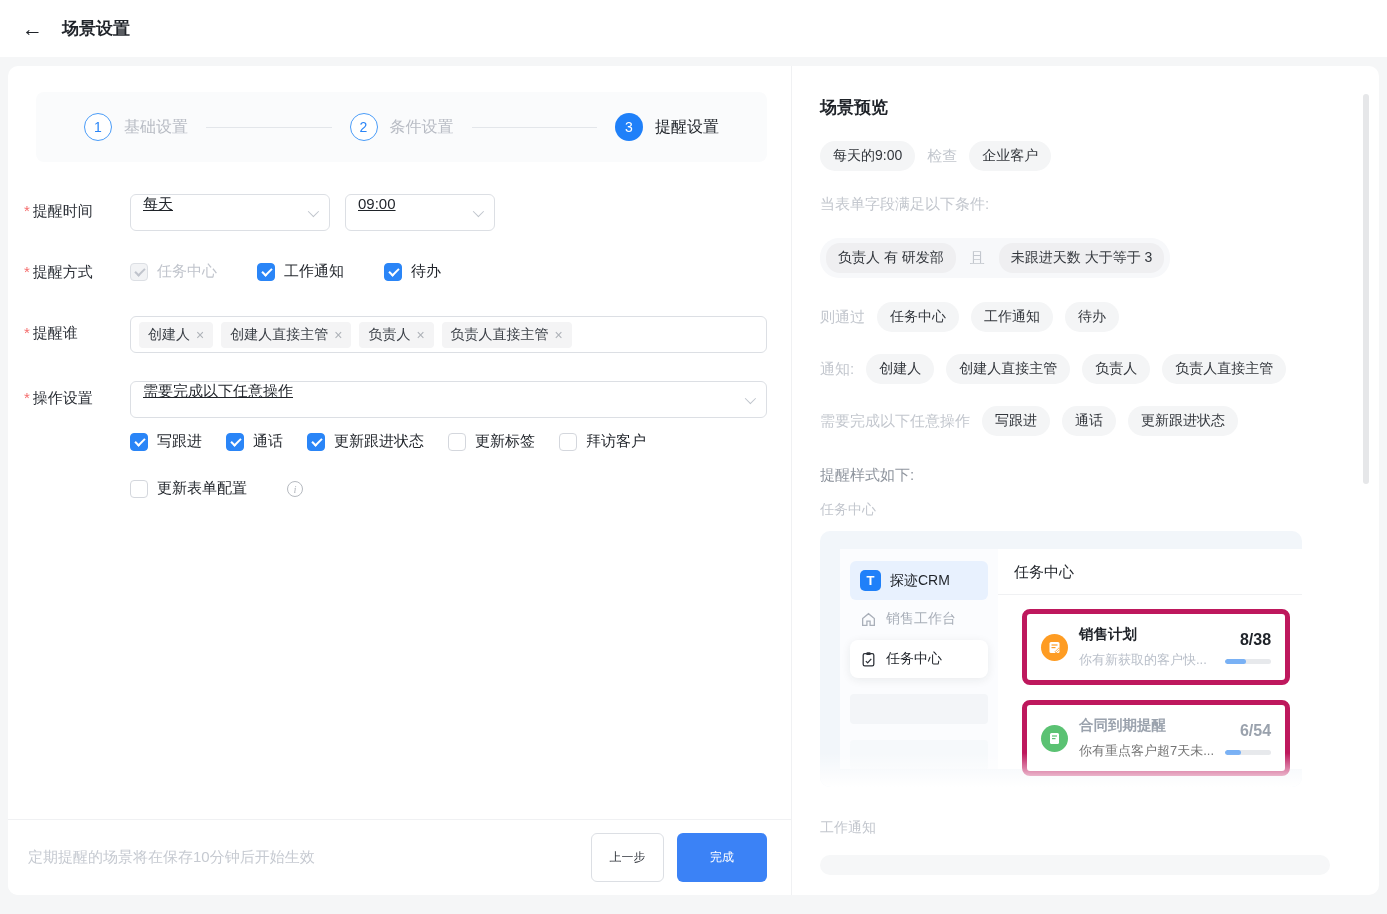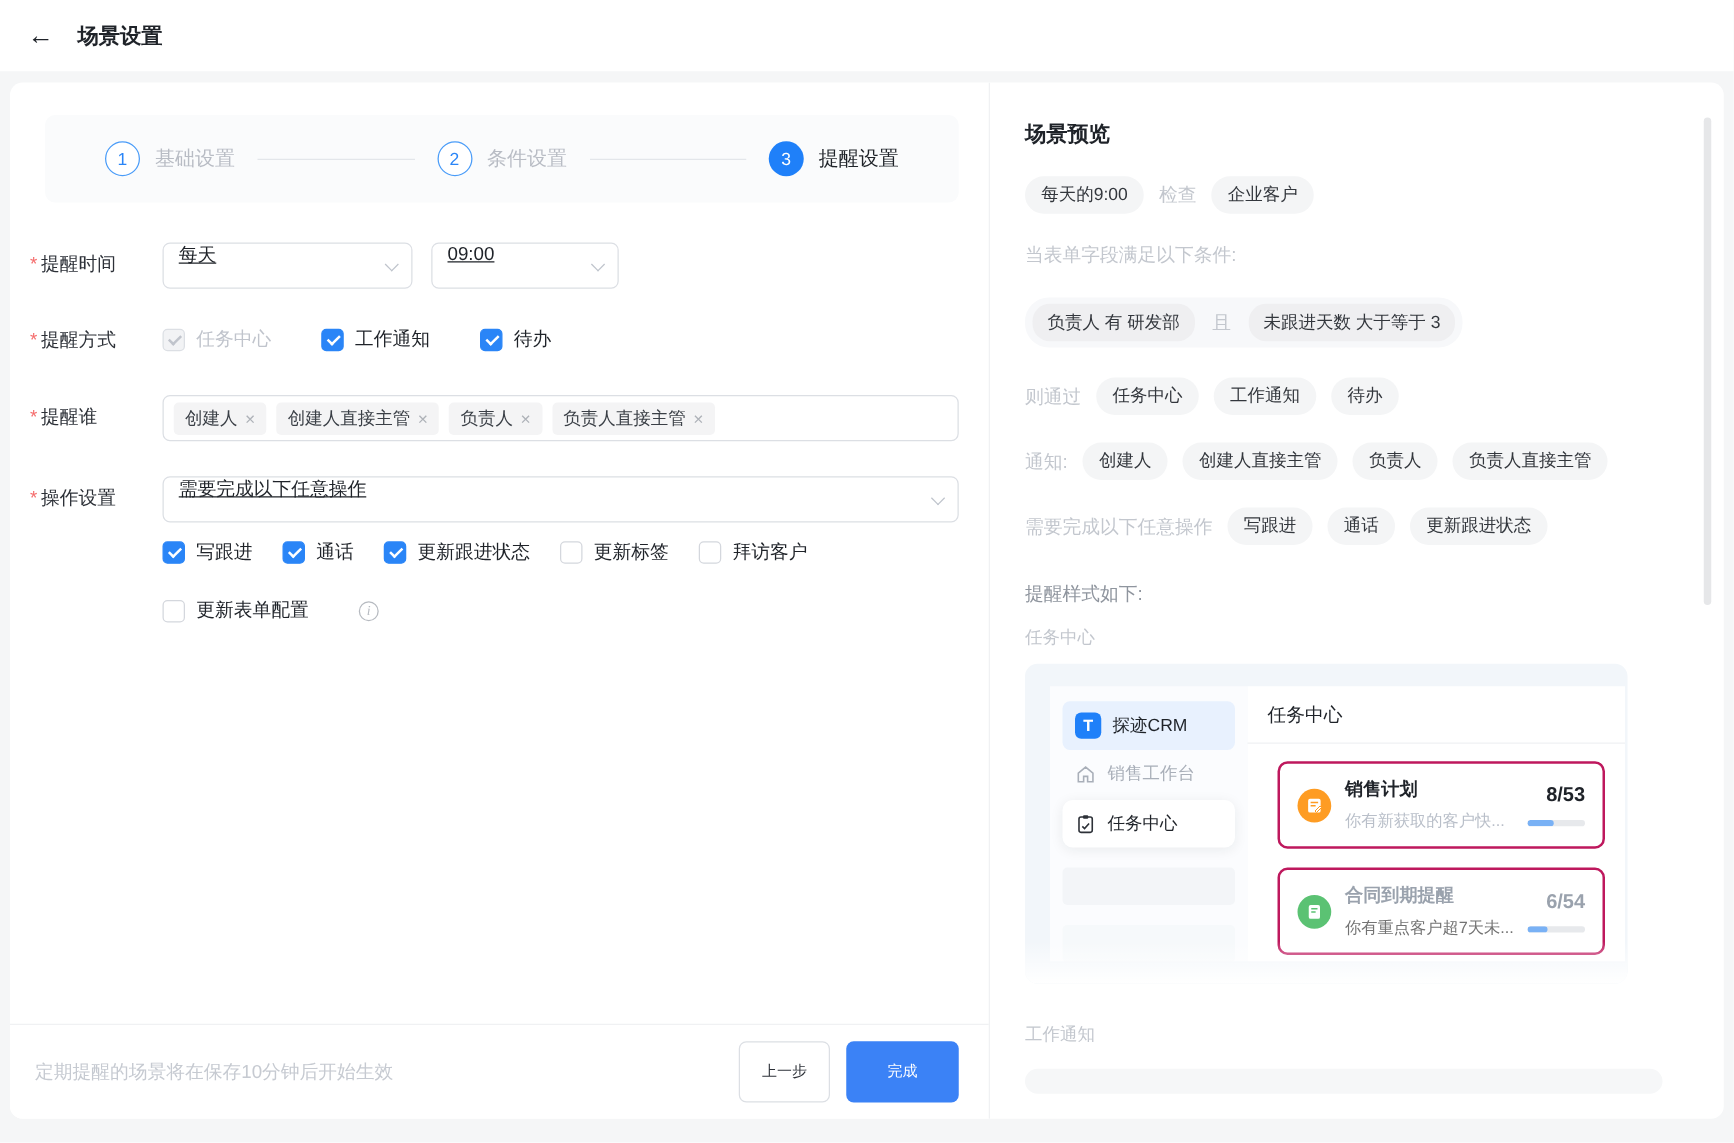--- a/index.html
+++ b/index.html
@@ -75,21 +75,21 @@
   .brandrow { background:#e8f1fe; border-radius:6px; padding:9px 10px; display:flex; align-items:center; gap:9px; }
   .logo { width:21px; height:21px; border-radius:5px; background:#1f80f9; color:#fff; font-weight:bold; font-size:13px; display:flex; align-items:center; justify-content:center; }
   .brandname { font-size:14px; color:#1f2329; }
   .mitem { display:flex; align-items:center; gap:9px; padding:10px 10px; font-size:14px; color:#a9afb9; }
   .mitem.active { background:#fff; border-radius:8px; box-shadow:0 2px 10px rgba(31,35,41,.08); color:#1f2329; margin-top:2px; }
   .ph-bar { height:30px; background:#f3f5f8; border-radius:4px; margin-top:16px; }
   .ph-bar.f2 { opacity:.55; }
   .mmain { flex:1; background:#fff; padding:12px 0 0 0; }
   .mhead { font-size:15px; color:#1f2329; padding:2px 16px 12px 16px; border-bottom:1px solid #f0f1f3; }
   .mtasks { padding:14px 16px 0 24px; }
-  .tcard { border:2px solid #be185d; border-radius:8px; background:#fff; padding:11px 14px; display:flex; align-items:center; gap:11px; }
+  .tcard { border:5px solid #be185d; border-radius:8px; background:#fff; padding:11px 14px; display:flex; align-items:center; gap:11px; }
   .tcard + .tcard { margin-top:15px; }
   .ticon { width:27px; height:27px; border-radius:50%; flex:none; display:flex; align-items:center; justify-content:center; }
   .tmid { flex:1; min-width:0; }
   .ttitle { font-size:14.5px; font-weight:bold; color:#1f2329; }
   .tdesc { font-size:13px; color:#b9bfc9; margin-top:7px; white-space:nowrap; overflow:hidden; text-overflow:ellipsis; max-width:148px; }
   .tright { text-align:right; }
   .tcount { font-size:16px; font-weight:bold; color:#1f2329; }
   .pbar { width:46px; height:5px; border-radius:3px; background:#e7e9ec; margin-top:10px; overflow:hidden; }
   .pfill { height:100%; border-radius:3px; background:#79b1f5; }
   .tcard.faded .ttitle, .tcard.faded .tcount { color:#9aa2ad; }
@@ -317,21 +317,21 @@
                     <rect x="3.5" y="3.4" width="6" height="1.2" fill="#fe9c23"></rect>
                     <rect x="3.5" y="6" width="4" height="1.2" fill="#fe9c23"></rect>
                     <path d="M7 10.8 L11 6.8 L12.2 8 L8.2 12 Z" fill="#fff" stroke="#fe9c23" stroke-width="0.8"></path>
                   </svg>
               </span>
               <span class="tmid">
                 <span class="ttitle" style="display:block;">销售计划</span>
                 <span class="tdesc" style="display:block;">你有新获取的客户快...</span>
               </span>
               <span class="tright">
-                <span class="tcount" style="display:block;">8/53</span>
+                <span class="tcount" style="display:block;">8/38</span>
                 <span class="pbar" style="display:block;">
                     <span class="pfill" style="display: block; width: 45%;"></span>
                   </span>
               </span>
             </div>
             <div class="tcard faded">
               <span class="ticon" style="background:#5bc273;">
                 <svg width="13" height="13" viewBox="0 0 13 13">
                     <rect x="2" y="1" width="9" height="11" rx="1.5" fill="#fff"></rect>
                     <rect x="4" y="3.4" width="5" height="1.2" fill="#5bc273"></rect>

